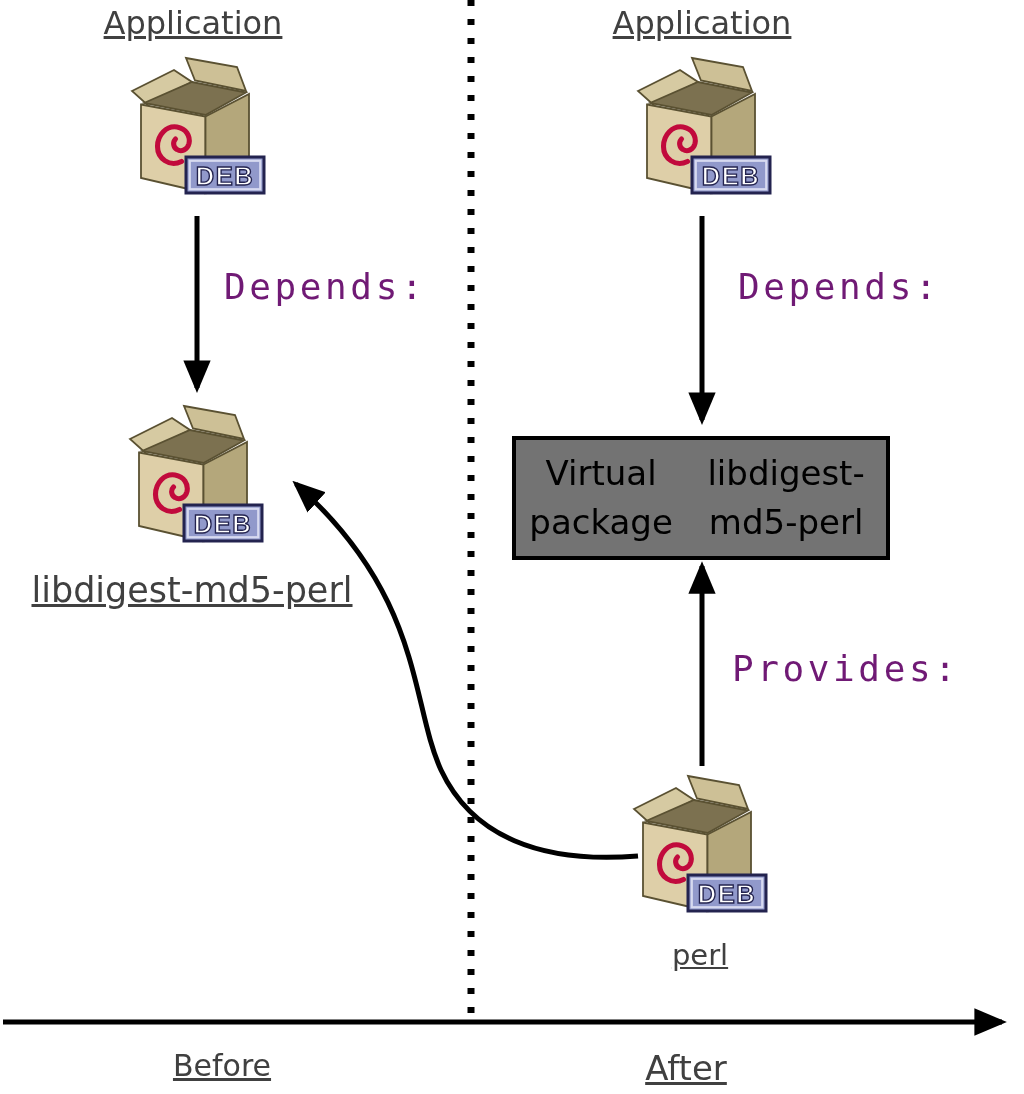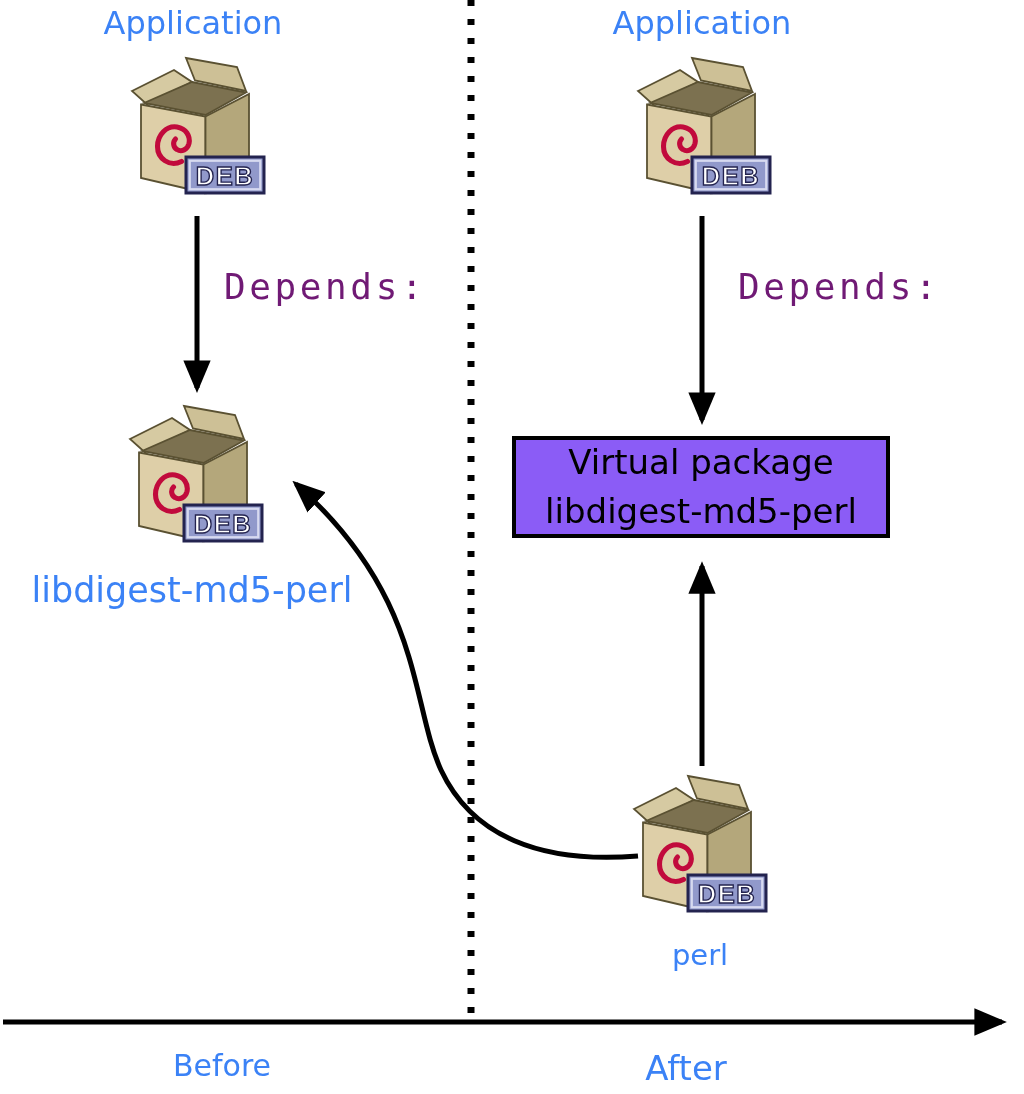--- a/index.html
+++ b/index.html
@@ -9,47 +9,48 @@
     height: 1094px;
     background: #ffffff;
     font-family: "DejaVu Sans", sans-serif;
     color: #000;
     overflow: hidden;
   }
   .sans-label {
     position: absolute;
     font-size: 32px;
     white-space: nowrap;
-    color: #3b82f6;
+    color: #404040;
+    text-decoration: underline;
   }
   .centered { transform: translateX(-50%); }
   .mono-label {
     position: absolute;
     font-family: "DejaVu Sans Mono", monospace;
     font-size: 36px;
     letter-spacing: 0.10em;
     white-space: nowrap;
     color: #701a75;
   }
   .pkg-icon {
     position: absolute;
     width: 150px;
     height: 150px;
   }
   .virtual-box {
     position: absolute;
     left: 512px;
     top: 436px;
     width: 378px;
-    height: 102px;
+    height: 124px;
     box-sizing: border-box;
     border: 4px solid #000;
-    background: #8b5cf6;
+    background: #737373;
     display: flex;
-    flex-direction: column;
+    flex-direction: row;
     justify-content: center;
     align-items: center;
     text-align: center;
     font-size: 34px;
     line-height: 1.45;
   }
   .overlay {
     position: absolute;
     left: 0; top: 0;
     width: 1024px;
@@ -118,20 +119,21 @@
     <use href="#deb-pkg"></use>
   </svg>
 
   <div class="mono-label" style="left:738px; top:266px;">Depends:</div>
 
   <div class="virtual-box">
     <div>Virtual package</div>
     <div>libdigest-md5-perl</div>
   </div>
 
+  <div class="mono-label" style="left:732px; top:648px;">Provides:</div>
 
   <svg class="pkg-icon" style="left:622px; top:770px;">
     <use href="#deb-pkg"></use>
   </svg>
 
   <div class="sans-label centered" style="left:700px; top:938px; font-size:29px;">perl</div>
 
   <div class="sans-label centered" style="left:222px; top:1048px; font-size:30px;">Before</div>
 
   <div class="sans-label centered" style="left:686px; top:1048px; font-size:34px;">After</div>

